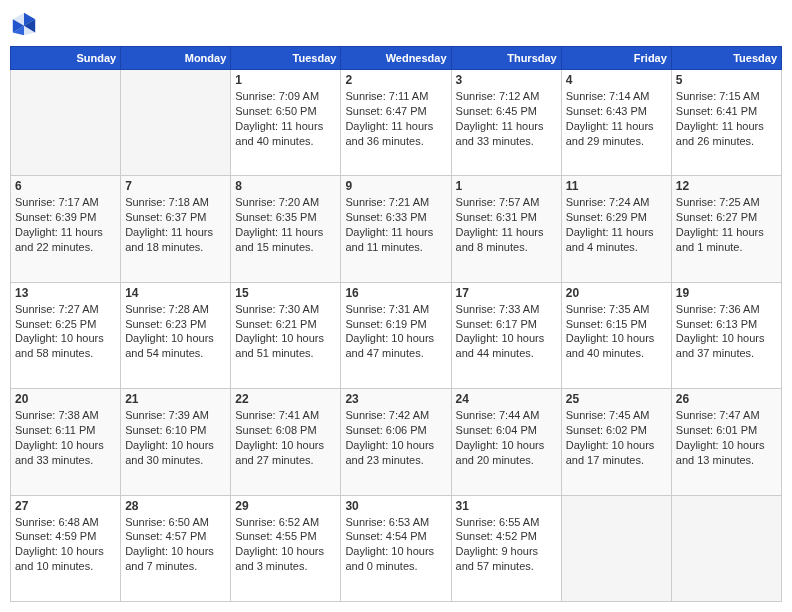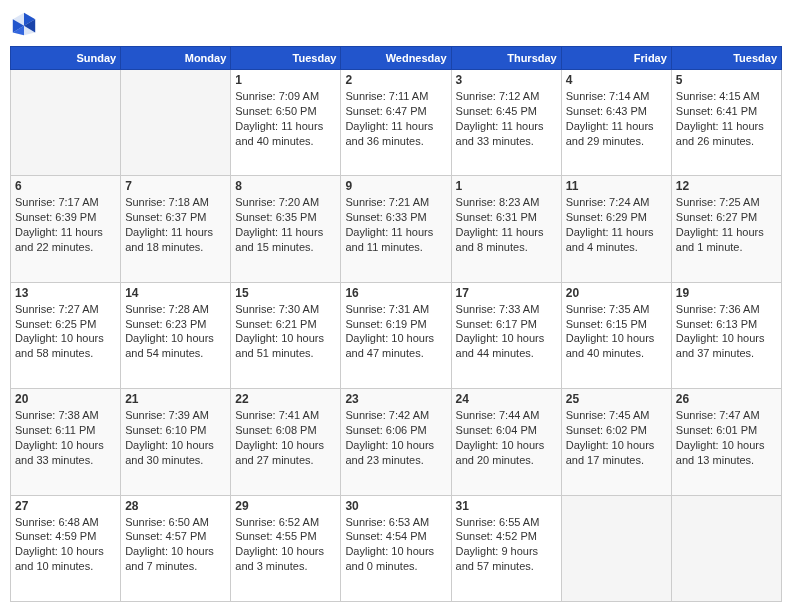--- a/index.html
+++ b/index.html
@@ -156,21 +156,21 @@
 Daylight: 11 hours and 33 minutes.</div>
           </td>
           <td>
             <span class="day-number">4</span>
             <div class="day-info">Sunrise: 7:14 AM
 Sunset: 6:43 PM
 Daylight: 11 hours and 29 minutes.</div>
           </td>
           <td>
             <span class="day-number">5</span>
-            <div class="day-info">Sunrise: 4:15 AM
+            <div class="day-info">Sunrise: 7:15 AM
 Sunset: 6:41 PM
 Daylight: 11 hours and 26 minutes.</div>
           </td>
         </tr>
         <tr>
           <td>
             <span class="day-number">6</span>
             <div class="day-info">Sunrise: 7:17 AM
 Sunset: 6:39 PM
 Daylight: 11 hours and 22 minutes.</div>
@@ -188,21 +188,21 @@
 Daylight: 11 hours and 15 minutes.</div>
           </td>
           <td>
             <span class="day-number">9</span>
             <div class="day-info">Sunrise: 7:21 AM
 Sunset: 6:33 PM
 Daylight: 11 hours and 11 minutes.</div>
           </td>
           <td>
             <span class="day-number">1</span>
-            <div class="day-info">Sunrise: 8:23 AM
+            <div class="day-info">Sunrise: 7:57 AM
 Sunset: 6:31 PM
 Daylight: 11 hours and 8 minutes.</div>
           </td>
           <td>
             <span class="day-number">11</span>
             <div class="day-info">Sunrise: 7:24 AM
 Sunset: 6:29 PM
 Daylight: 11 hours and 4 minutes.</div>
           </td>
           <td>

